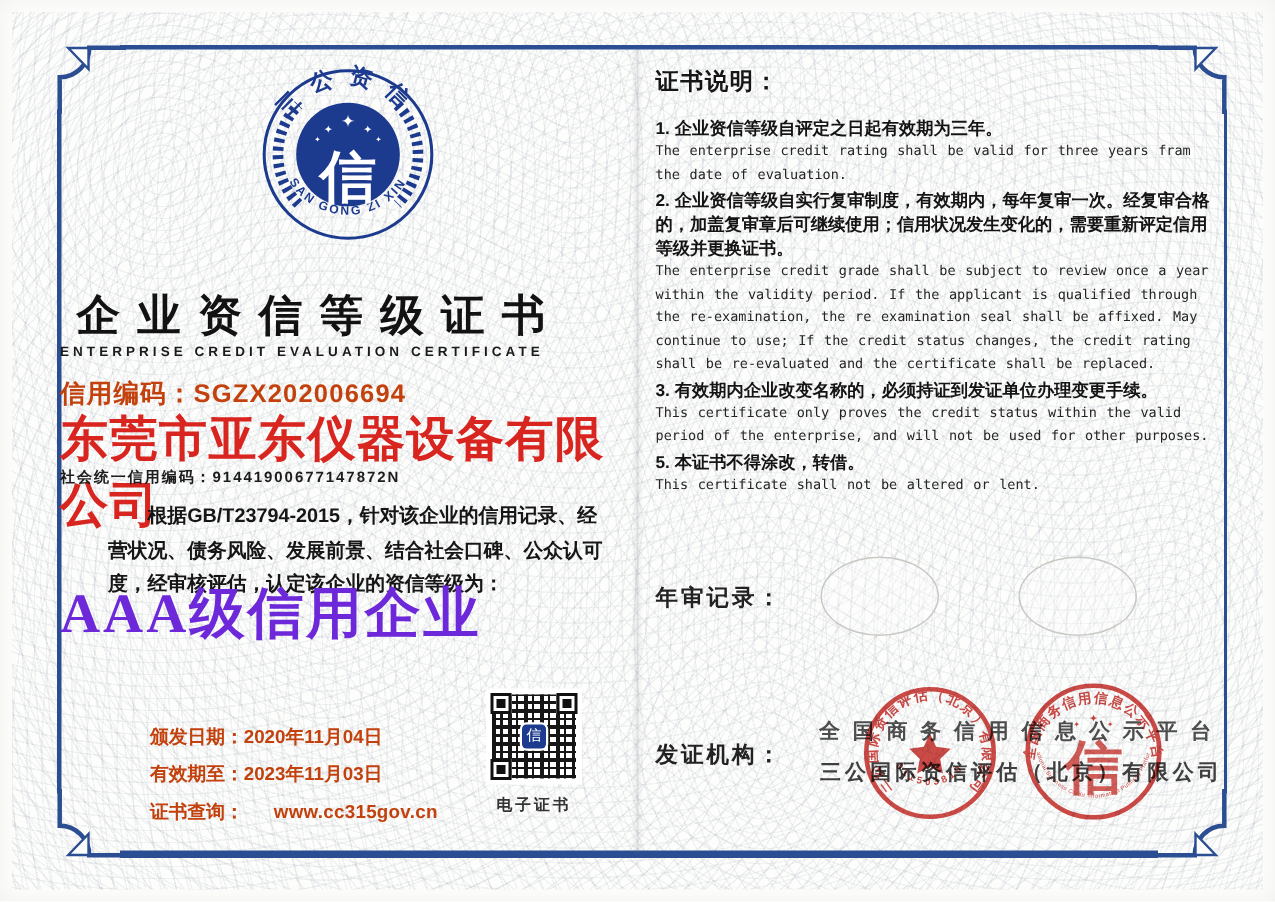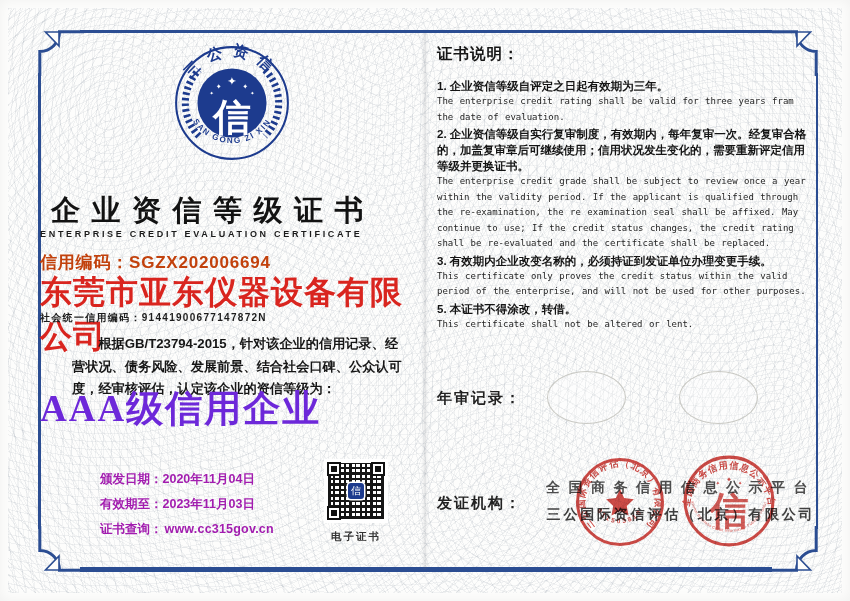--- a/index.html
+++ b/index.html
@@ -30,24 +30,24 @@
   .page-left > div{position:absolute;width:100%;text-align:left}
   .emblem{position:absolute;left:130px;top:10px}
   .cert-title{top:161px;font-size:29px;font-weight:900;letter-spacing:11.5px;padding-left:11px;box-sizing:border-box;color:#121212}
   .cert-subtitle{top:199px;font-size:9px;font-weight:700;letter-spacing:2.7px;color:#1a1a1a}
   .credit-code{top:221px;font-size:17px;font-weight:700;letter-spacing:.8px;color:#c2410c}
   .company{top:241px;font-size:32px;font-weight:700;letter-spacing:1px;color:#d9251f}
   .uscc{top:281px;font-size:10px;font-weight:700;letter-spacing:1.3px;color:#1c1c1c}
   .statement{top:303px;left:32px !important;width:330px !important;text-align:left;
      font-size:13.2px;font-weight:700;line-height:22.5px;text-indent:2em;color:#161616}
   .rating{top:354px;font-family:Liberation Serif, serif;font-size:37px;font-weight:700;letter-spacing:2px;color:#6d28d9}
-  .dates{top:442px;left:60px !important;width:240px !important;text-align:center;font-size:12.5px;font-weight:700;color:#a21caf}
+  .dates{top:454px;left:60px !important;width:240px !important;text-align:center;font-size:12.5px;font-weight:700;color:#c2410c}
   .dates .row{margin-bottom:11px;line-height:14px}
   .dates .row.gap{margin-top:10px}
-  .url{margin-left:2px;letter-spacing:.2px}
+  .url{margin-left:20px;letter-spacing:.2px}
 
   .qr{position:absolute;left:327px;top:462px;width:58px;height:58px;background:#fff;box-shadow:0 0 0 3px #fff;}
   .qr .plaid{position:absolute;inset:1px;
     background-image:
       repeating-linear-gradient(90deg,#161616 0 2.6px,transparent 2.6px 5.4px,#161616 5.4px 7px,transparent 7px 10.6px),
       repeating-linear-gradient(0deg,#161616 0 2.6px,#ffffff 2.6px 6px,#161616 6px 7.6px,#ffffff 7.6px 11px);}
   .qr .f{position:absolute;width:14px;height:14px;border:2.8px solid #111;background:#fff;box-sizing:border-box}
   .qr .f::after{content:"";position:absolute;inset:2.2px;background:#111}
   .qr .f1{left:0;top:0}.qr .f2{right:0;top:0}.qr .f3{left:0;bottom:0}
   .qr .logo{position:absolute;inset:0;margin:auto;width:16px;height:16px;background:#1d3b8e;border-radius:3px;

